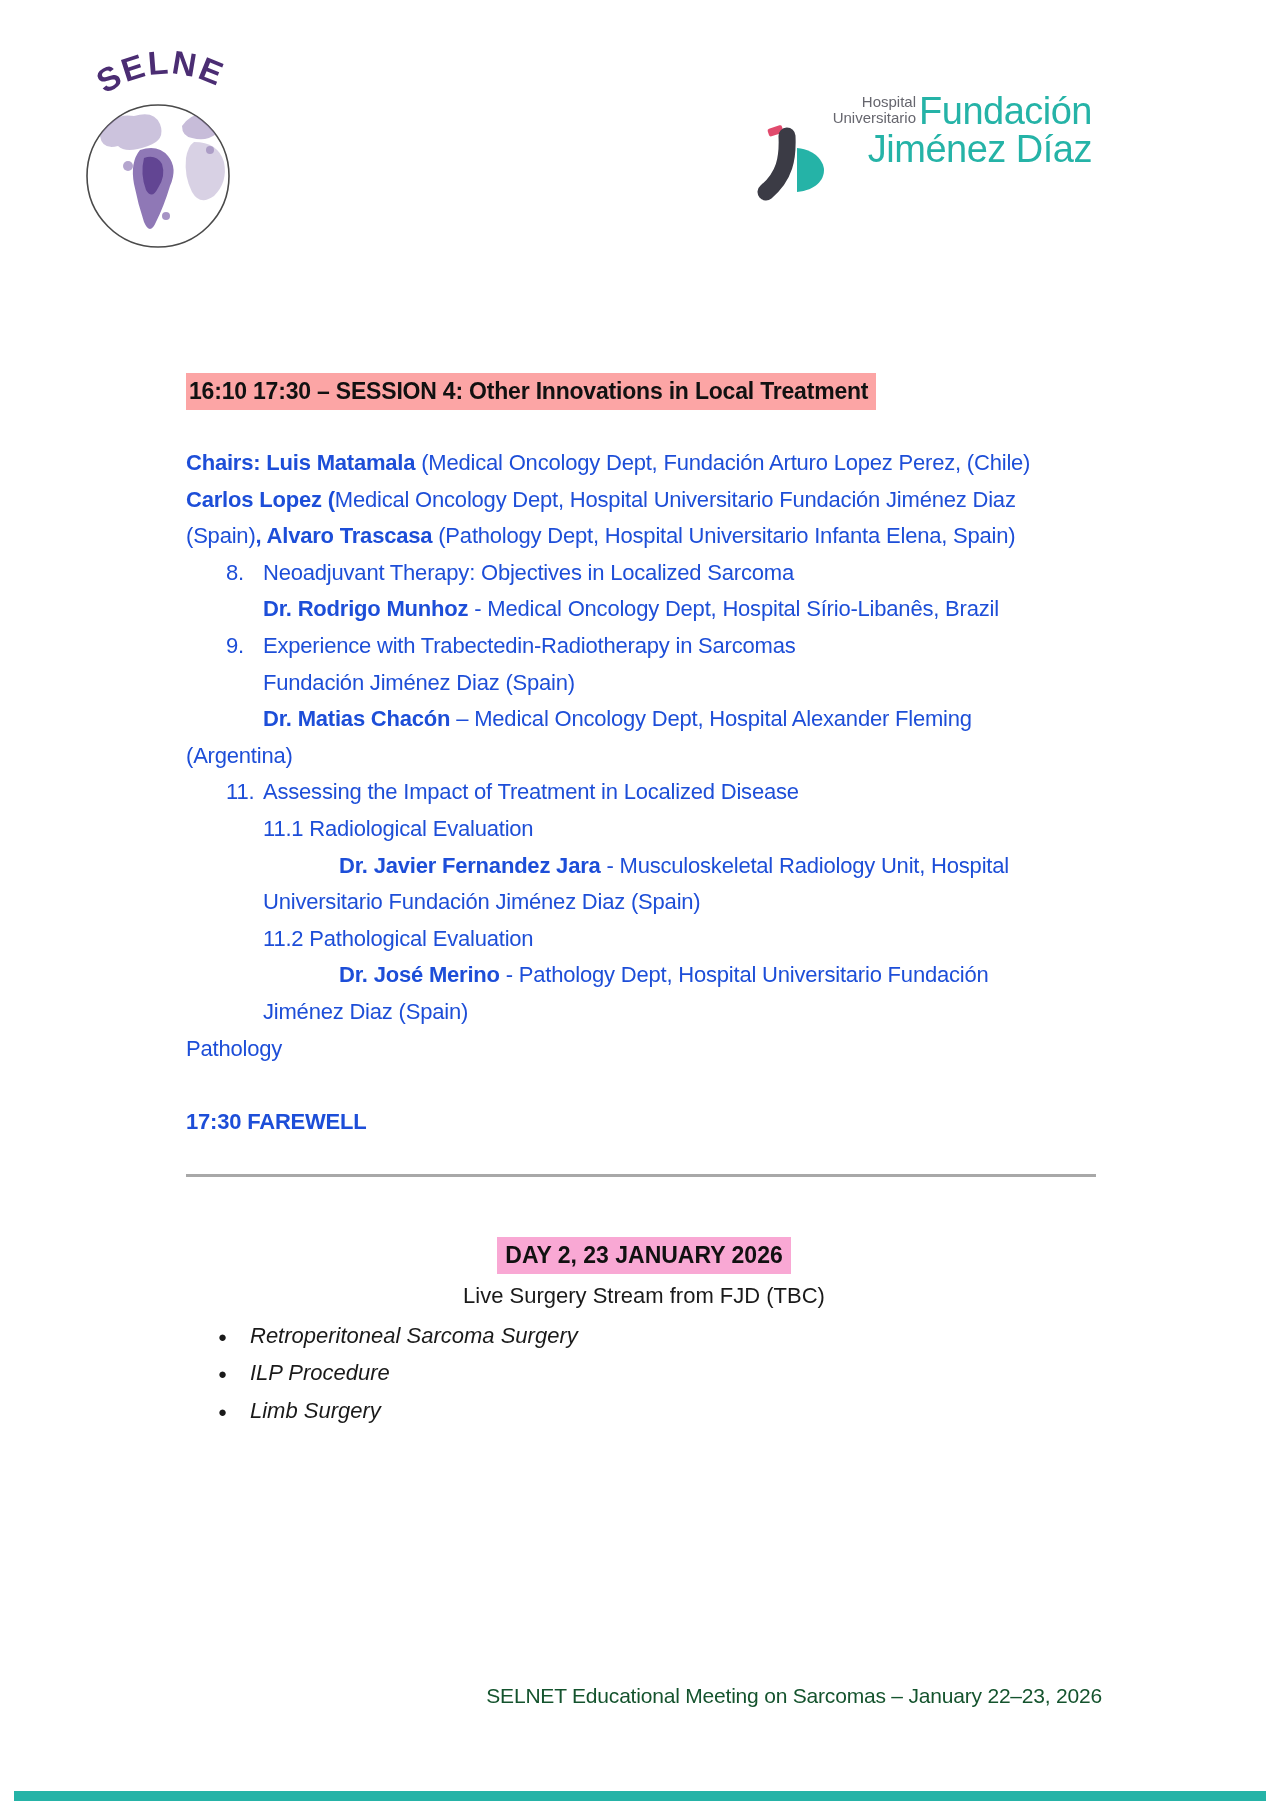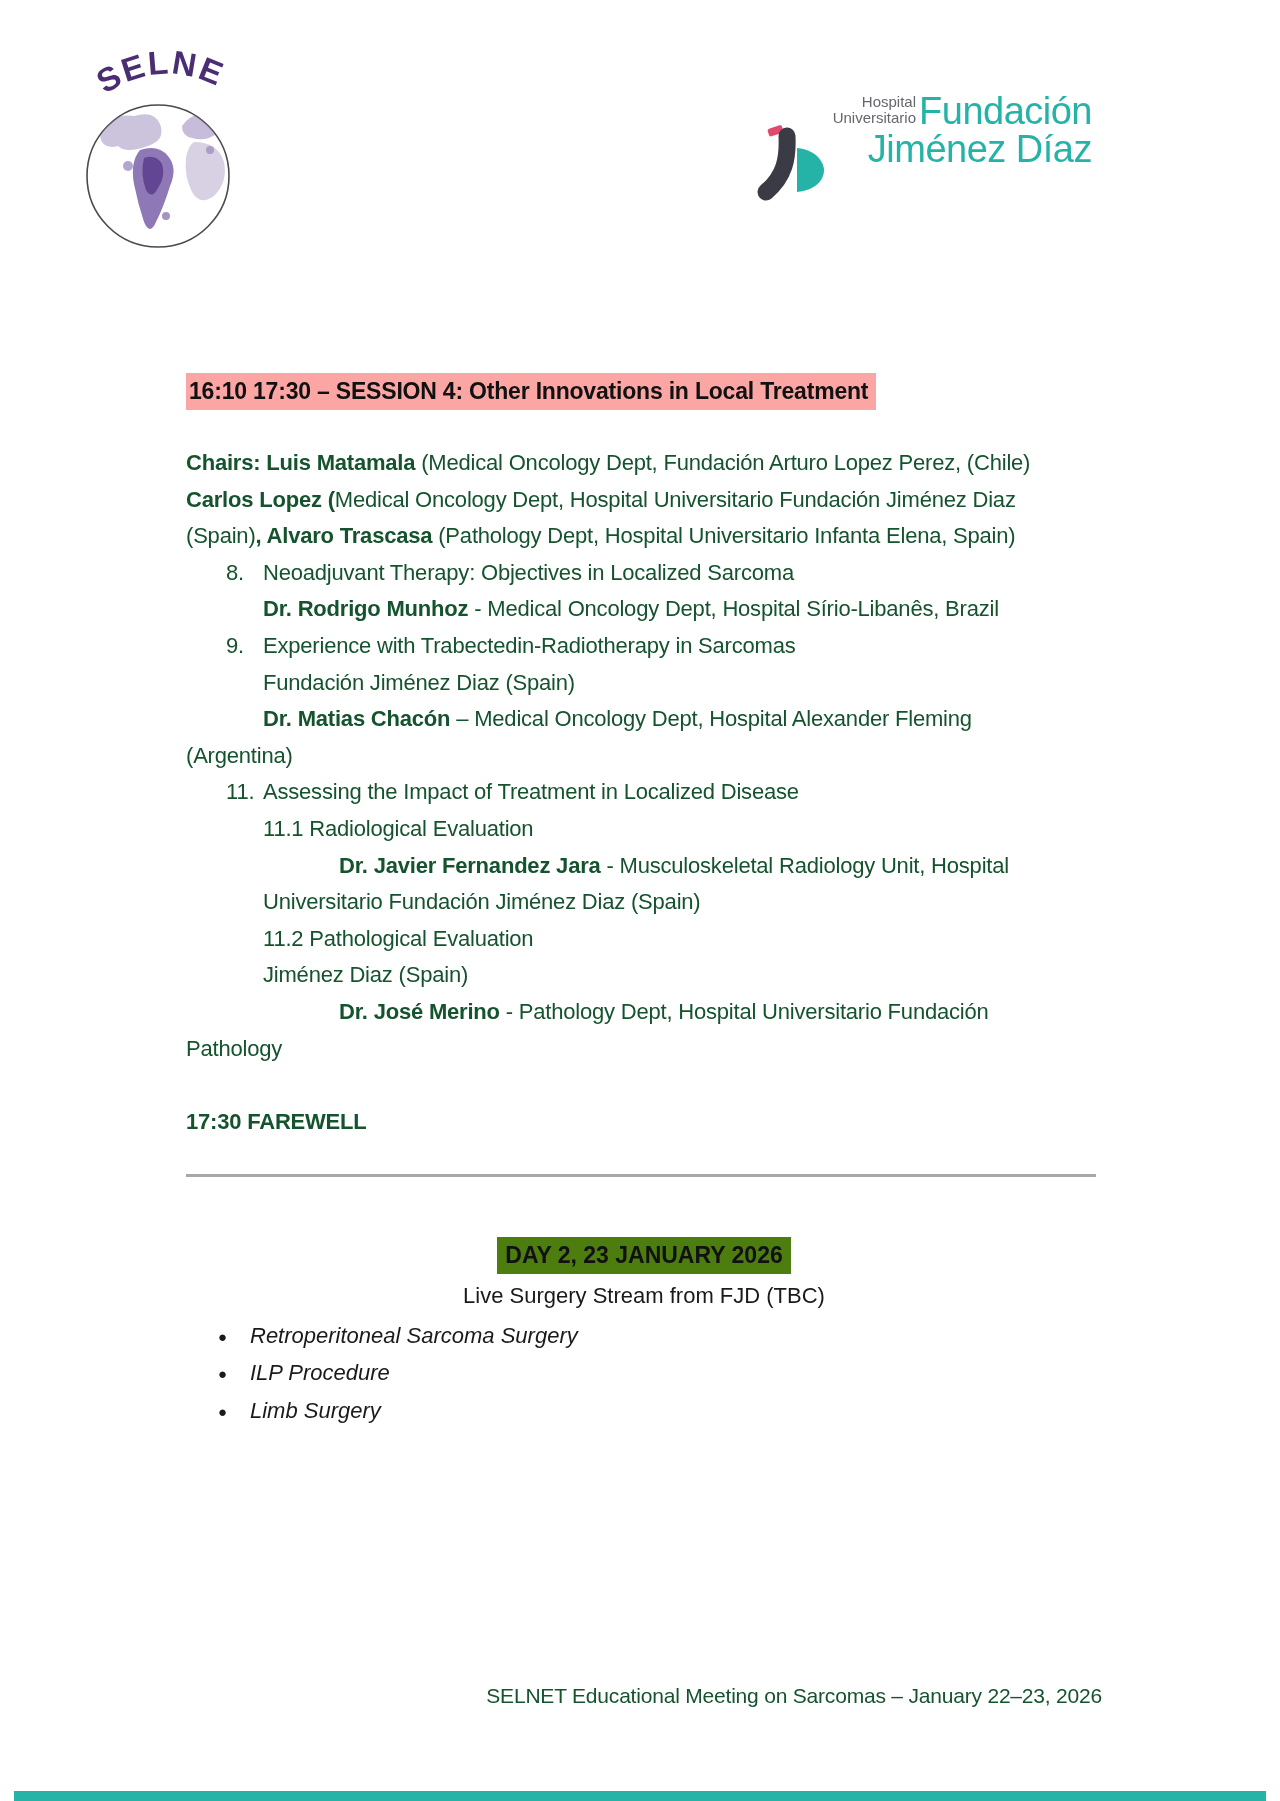--- a/index.html
+++ b/index.html
@@ -26,21 +26,21 @@
     color: #66666e; font-size: 15px; line-height: 16px;
     text-align: right; padding-bottom: 4px; margin-right: 3px;
   }
   .fjd-big {
     color: #25b3a7; font-size: 38px; line-height: 38px;
     letter-spacing: -0.5px; white-space: nowrap;
   }
 
   
   .content { position: absolute; left: 186px; top: 373px; width: 916px; }
-  .line { font-size: 22px; line-height: 36.6px; color: #14532d; white-space: nowrap; letter-spacing: -0.2px; }
+  .line { font-size: 22px; line-height: 36.6px; color: #1d4ed8; white-space: nowrap; letter-spacing: -0.2px; }
   .b { font-weight: 700; }
   .session-header {
     display: inline-block;
     background: #fca5a5;
     font-size: 23px; font-weight: 700; color: #111111;
     line-height: 33px; padding: 2px 8px 2px 3px;
     letter-spacing: -0.2px;
   }
   .chairs { margin-top: 35px; }
   .indent-num { padding-left: 40px; }
@@ -48,21 +48,21 @@
   .indent-text { padding-left: 77px; }
   .indent-deep { padding-left: 153px; }
   .farewell { margin-top: 37px; font-weight: 700; }
   .divider {
     margin-top: 33px; height: 3px; border: none;
     background: #a8a8a8; width: 910px;
   }
   .day2 { margin-top: 60px; text-align: center; }
   .day2-header {
     display: inline-block;
-    background: #4d7c0f;
+    background: #f9a8d4;
     font-size: 23px; font-weight: 700; color: #111111;
     line-height: 33px; padding: 2px 8px;
   }
   .day2-subtitle { font-size: 22px; line-height: 44px; color: #1a1a1a; text-align: center; }
   .bullet-list { margin-top: 0; font-style: italic; }
   .bullet-line { font-size: 22px; line-height: 36.6px; color: #1a1a1a; padding-left: 32px; }
   .bullet-dot { display: inline-block; width: 32px; font-size: 15px; vertical-align: 1px; }
 
   .footer-note {
     position: absolute; top: 1684px; right: 178px;
@@ -141,22 +141,22 @@
       <div class="line indent-text">Fundación Jiménez Diaz (Spain)</div>
 
       <div class="line indent-text"><span class="b">Dr. Matias Chacón</span><span> – Medical Oncology Dept, Hospital Alexander Fleming</span></div>
       <div class="line">(Argentina)</div>
 
       <div class="line indent-num"><span class="num">11.</span><span>Assessing the Impact of Treatment in Localized Disease</span></div>
       <div class="line indent-text">11.1 Radiological Evaluation</div>
       <div class="line indent-deep"><span class="b">Dr. Javier Fernandez Jara</span><span> - Musculoskeletal Radiology Unit, Hospital</span></div>
       <div class="line indent-text">Universitario Fundación Jiménez Diaz (Spain)</div>
       <div class="line indent-text">11.2 Pathological Evaluation</div>
+      <div class="line indent-deep"><span class="b">Dr. José Merino</span><span> - Pathology Dept, Hospital Universitario Fundación</span></div>
       <div class="line indent-text">Jiménez Diaz (Spain)</div>
-      <div class="line indent-deep"><span class="b">Dr. José Merino</span><span> - Pathology Dept, Hospital Universitario Fundación</span></div>
     </div>
 
     <div class="line">Pathology</div>
     <div class="line farewell">17:30 FAREWELL</div>
 
     <hr class="divider">
 
     <div class="day2">
       <div class="day2-header">DAY 2, 23 JANUARY 2026</div>
       <div class="day2-subtitle">Live Surgery Stream from FJD (TBC)</div>

